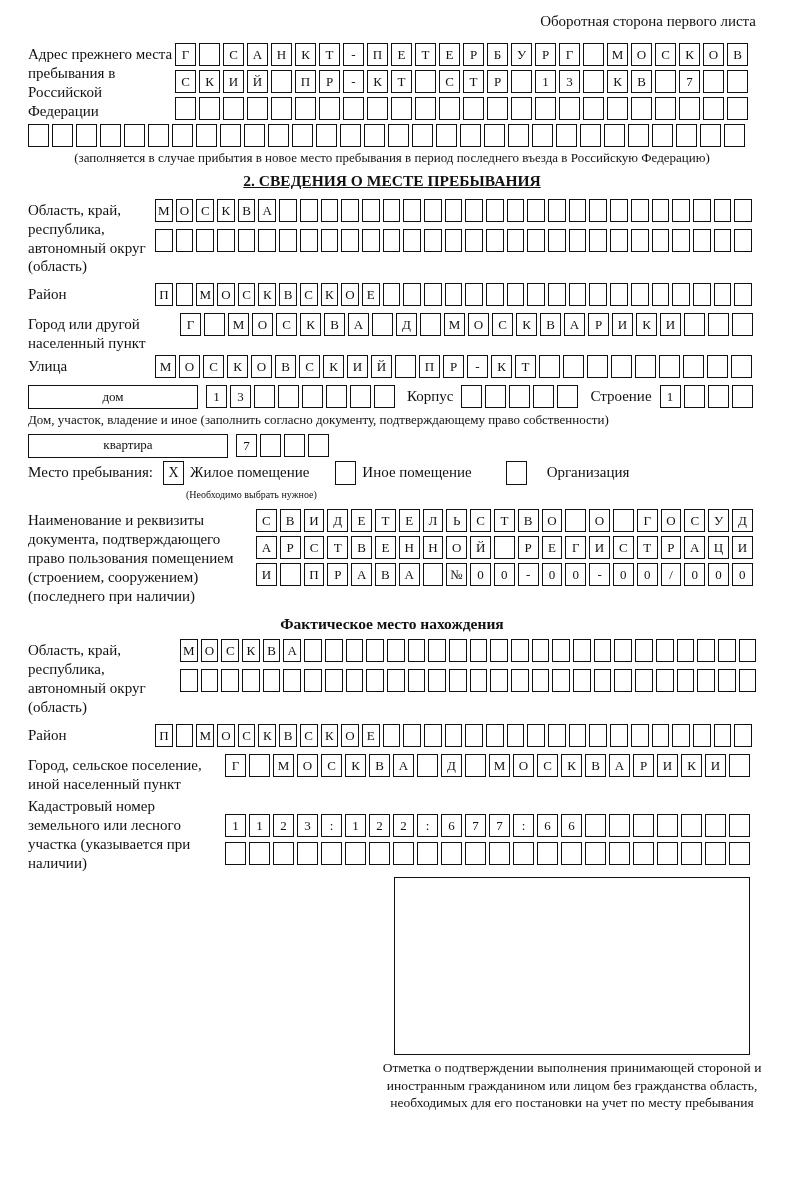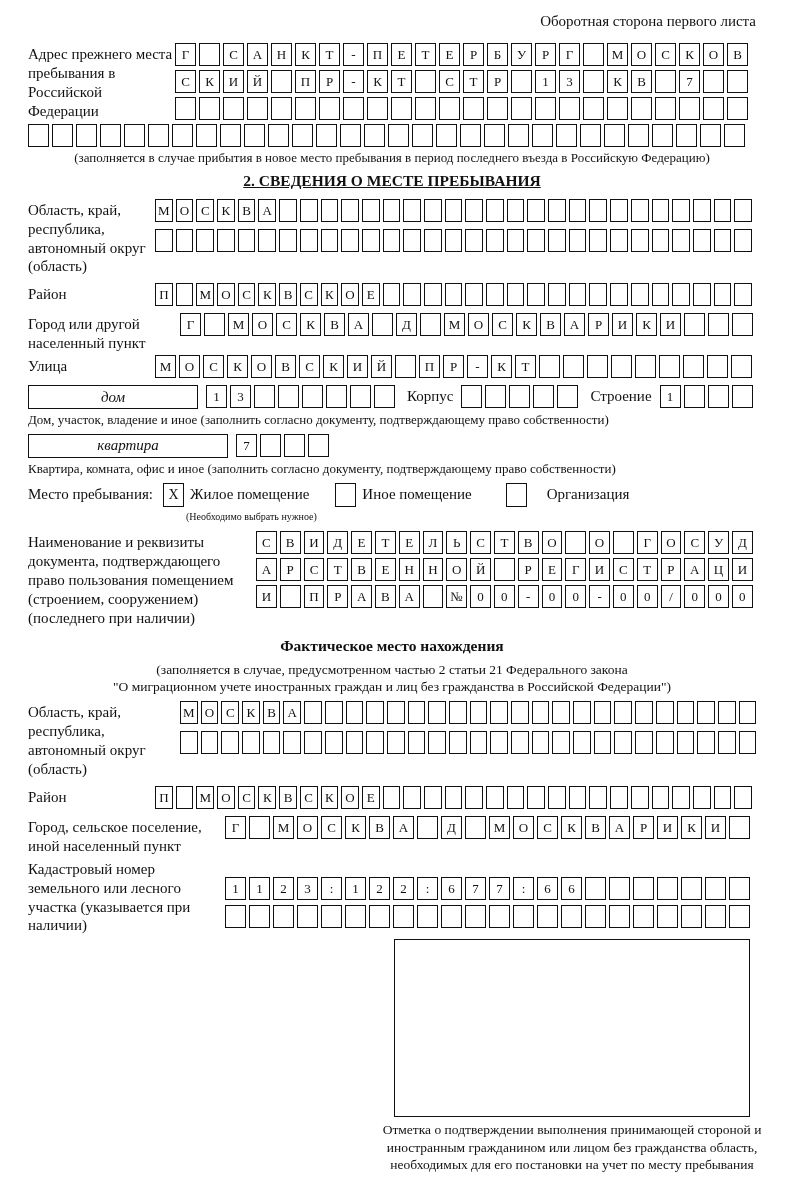--- a/index.html
+++ b/index.html
@@ -37,21 +37,21 @@
   .section-title { text-align:center; font-weight:bold; font-size:15.5px; margin:4px 0 8px 0;text-decoration:underline; }
 
   .mb2{margin-bottom:2px;} .mb3{margin-bottom:3px;}
   .mb6{margin-bottom:6px;} .mb7{margin-bottom:7px;}
 
   .gap7 > .cells { margin-bottom:7px; }
 
   .named-box {
     border:1.6px solid #111; height:24px;
     display:flex; align-items:center; justify-content:center;
-    flex:0 0 auto; font-size:15px;font-style:italic;
+    flex:0 0 auto; font-size:13px;
   }
   .dom-box { width:170px; margin-right:8px; }
   .kv-box { width:200px; margin-right:8px; }
   .inline-label { padding:2px 8px 0 12px; flex:0 0 auto; }
   .dom-row { align-items:flex-start; }
 
   .mesto-row { display:flex; align-items:center; margin-bottom:4px; }
   .checkbox {
     width:21px; height:24px; border:1.6px solid #111;
     display:inline-flex; align-items:center; justify-content:center;
@@ -397,21 +397,20 @@
 
   <div class="row mb3">
     <div class="named-box kv-box">квартира</div>
     <div class="cells">
         <span class="cell">7</span>
         <span class="cell"></span>
         <span class="cell"></span>
         <span class="cell"></span>
       </div>
   </div>
-  <div class="caption mb6">Квартира, комната, офис и иное (заполнить согласно документу, подтверждающему право собственности)</div>
 
   <div class="mesto-row">
     <span>Место пребывания:</span>
     <span class="checkbox" style="margin-left:10px;">X</span>
     <span class="opt-label">Жилое помещение</span>
     <span class="checkbox" style="margin-left:20px;"></span>
     <span class="opt-label">Иное помещение</span>
     <span class="checkbox" style="margin-left:28px;"></span>
     <span class="opt-label" style="margin-left:14px;">Организация</span>
   </div>
@@ -486,24 +485,20 @@
           <span class="cell">0</span>
           <span class="cell">/</span>
           <span class="cell">0</span>
           <span class="cell">0</span>
           <span class="cell">0</span>
         </div>
     </div>
   </div>
 
   <div class="fact-title">Фактическое место нахождения</div>
-  <div class="fact-cap-wrap">
-    <div class="fact-cap">(заполняется в случае, предусмотренном частью 2 статьи 21 Федерального закона</div>
-    <div class="fact-cap">"О миграционном учете иностранных граждан и лиц без гражданства в Российской Федерации")</div>
-  </div>
 
   <div class="row mb7">
     <div class="field-label w152">Область, край, республика, автономный округ (область)</div>
     <div class="stack gap7">
       <div class="cells narrow">
           <span class="cell">М</span>
           <span class="cell">О</span>
           <span class="cell">С</span>
           <span class="cell">К</span>
           <span class="cell">В</span>

